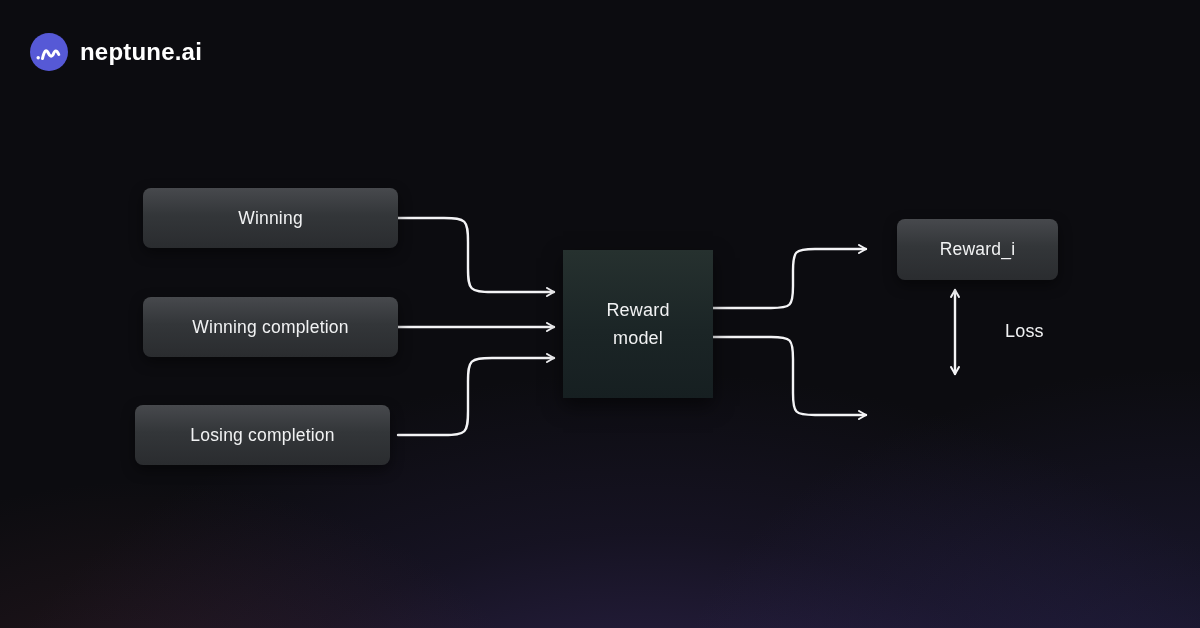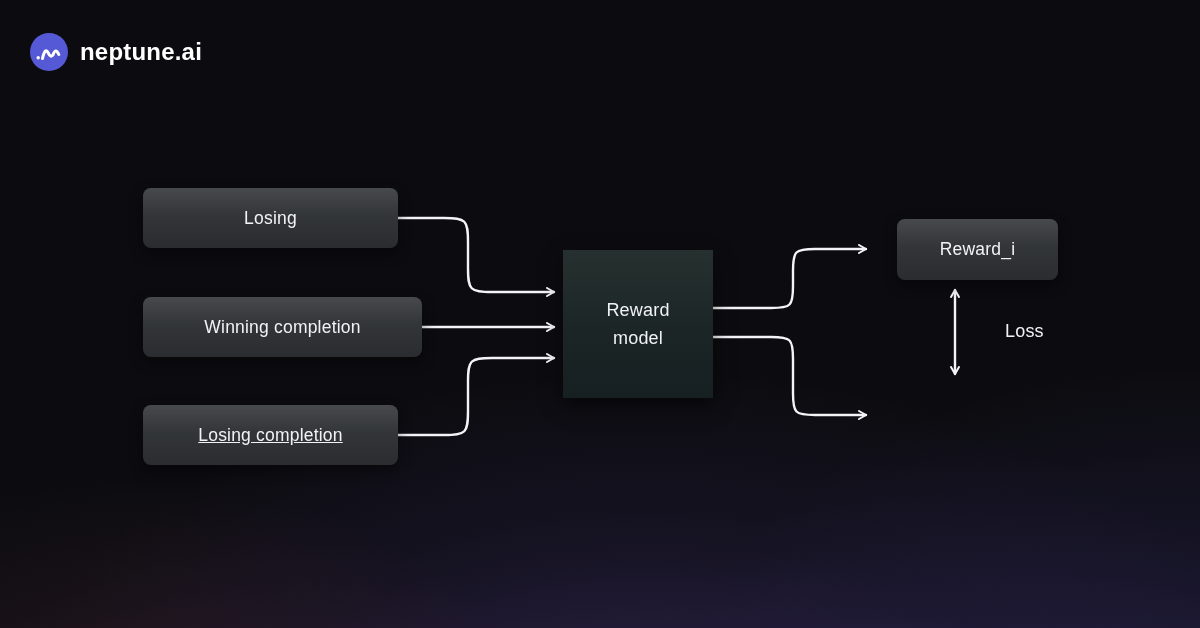--- a/index.html
+++ b/index.html
@@ -53,22 +53,22 @@
     justify-content: center;
     color: #f1f2f3;
     font-size: 17.5px;
     letter-spacing: 0.2px;
     text-align: center;
     border-radius: 8px;
     background: linear-gradient(180deg, #47494d 0%, #333639 45%, #2a2c2f 100%);
     box-shadow: 0 5px 14px rgba(0, 0, 0, 0.45);
   }
   .node-prompt  { left: 143px; top: 188px; width: 255px; height: 60px; }
-  .node-winning { left: 143px; top: 297px; width: 279px; height: 60px; text-align: center; }
-  .node-losing  { left: 143px; top: 405px; width: 255px; height: 60px; text-decoration: underline; }
+  .node-winning { left: 143px; top: 297px; width: 255px; height: 60px; text-align: center; }
+  .node-losing  { left: 135px; top: 405px; width: 255px; height: 60px; }
   .node-reward-i { left: 897px; top: 219px; width: 161px; height: 61px; }
   .node-reward-j { left: 875px; top: 384px; width: 161px; height: 61px; }
   .node-model {
     left: 563px; top: 250px; width: 150px; height: 148px;
     border-radius: 0;
     background: linear-gradient(180deg, #26312f 0%, #1b2526 55%, #161f21 100%);
     box-shadow: 0 8px 18px rgba(0, 0, 0, 0.5);
     font-size: 18px;
     line-height: 28px;
   }
@@ -115,21 +115,21 @@
       <path d="M398 218 L444 218 C466 218 468 220 468 242 L468 268 C468 290 470 292 492 292 L554 292" marker-end="url(#ah)"></path>
       <path d="M398 327 L554 327" marker-end="url(#ah)"></path>
       <path d="M398 435 L444 435 C466 435 468 433 468 411 L468 382 C468 360 470 358 492 358 L554 358" marker-end="url(#ah)"></path>
       <path d="M713 308 L771 308 C791 308 793 306 793 286 L793 271 C793 251 795 249 815 249 L866 249" marker-end="url(#ah)"></path>
       <path d="M713 337 L771 337 C791 337 793 339 793 359 L793 393 C793 413 795 415 815 415 L866 415" marker-end="url(#ah)"></path>
       <path d="M955 290 L955 374" marker-start="url(#ah)" marker-end="url(#ah)"></path>
     </g>
   </svg>
 
   <div class="node node-prompt">
-    <span>Losing</span>
+    <span>Winning</span>
   </div>
 
   <div class="node node-winning">
     <span>Winning completion</span>
   </div>
 
   <div class="node node-losing">
     <span>Losing completion</span>
   </div>
 

